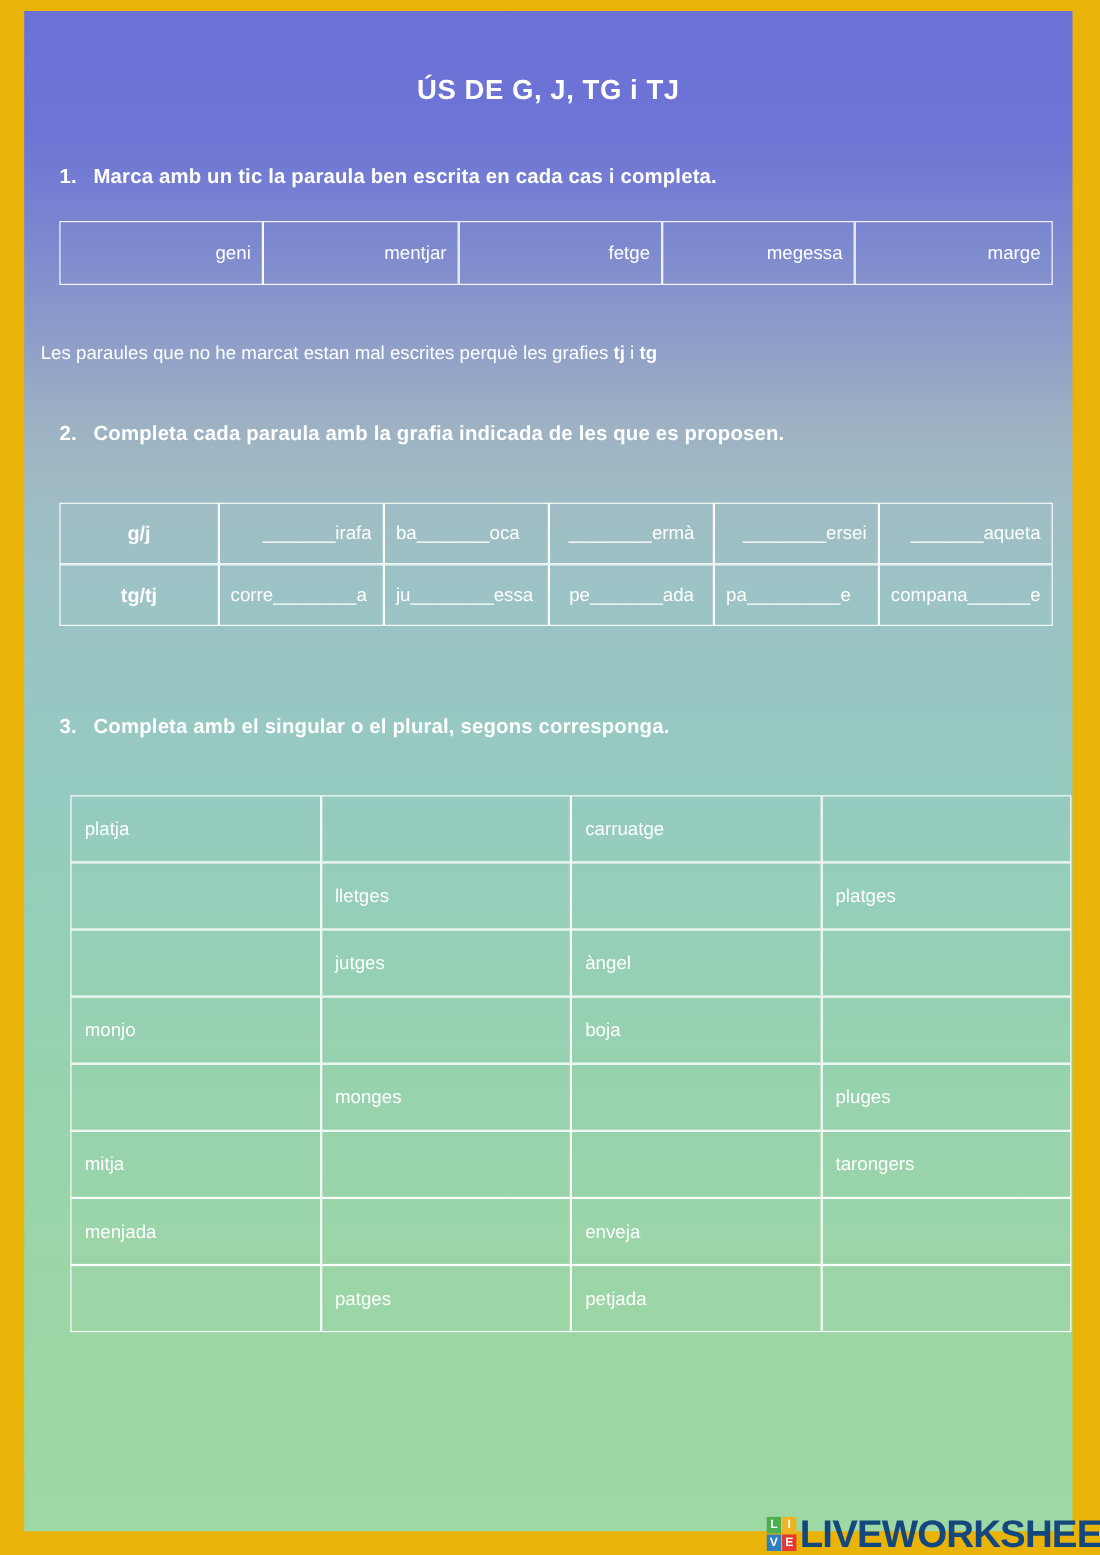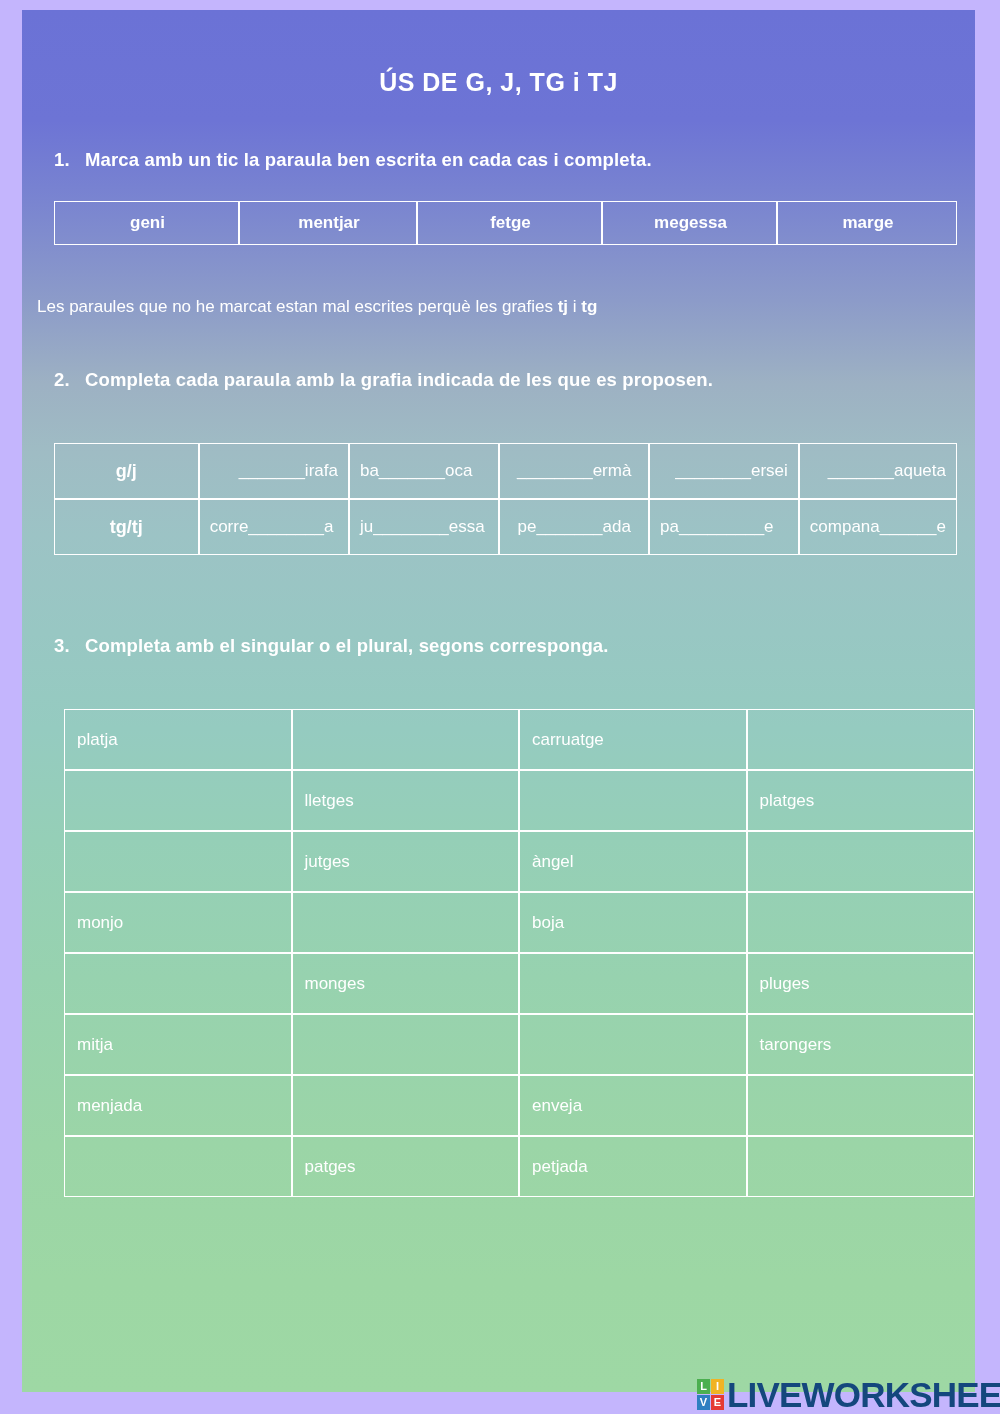--- a/index.html
+++ b/index.html
@@ -6,21 +6,21 @@
   html, body {
     width: 1000px;
     height: 1414px;
     background: #ffffff;
     font-family: "Liberation Sans", sans-serif;
   }
   #page {
     position: relative;
     width: 1000px;
     height: 1414px;
-    background: #c4b5fd;
+    background: #eab308;
     overflow: hidden;
   }
   #sheet {
     position: absolute;
     left: 22px;
     top: 10px;
     width: 953px;
     height: 1382px;
     background: linear-gradient(to bottom,
       #6b72d6 0%,
@@ -78,25 +78,24 @@
     color: #ffffff;
     font-size: 17px;
     font-weight: normal;
     vertical-align: middle;
     padding: 0 10px;
   }
 
   
   #table1 { width: 903px; }
   #table1 td {
-    height: 44px;
+    height: 58px;
     font-size: 17px;
     padding-left: 12px;
-    text-align: center;
-    font-weight: bold;
+    text-align: right;
   }
   #table1 td.c0 { width: 185px; }
   #table1 td.c1 { width: 178px; }
   #table1 td.c2 { width: 185px; }
   #table1 td.c3 { width: 175px; }
   #table1 td.c4 { width: 180px; }
 
   
   .note {
     color: #ffffff;

